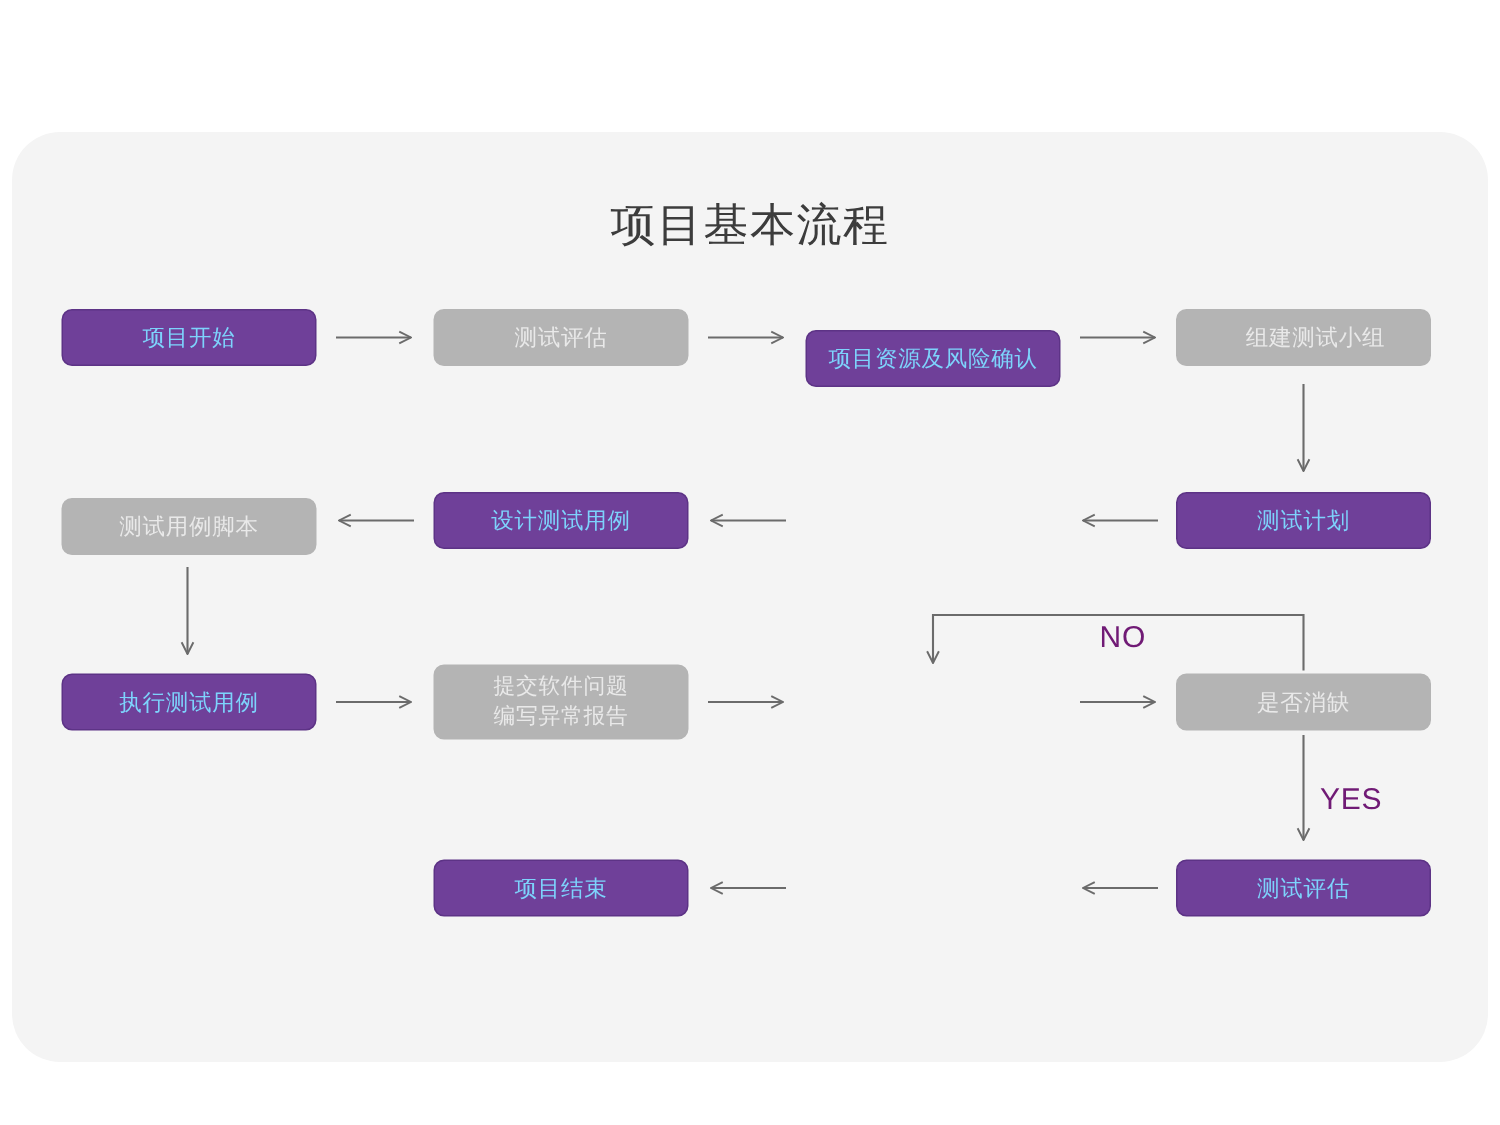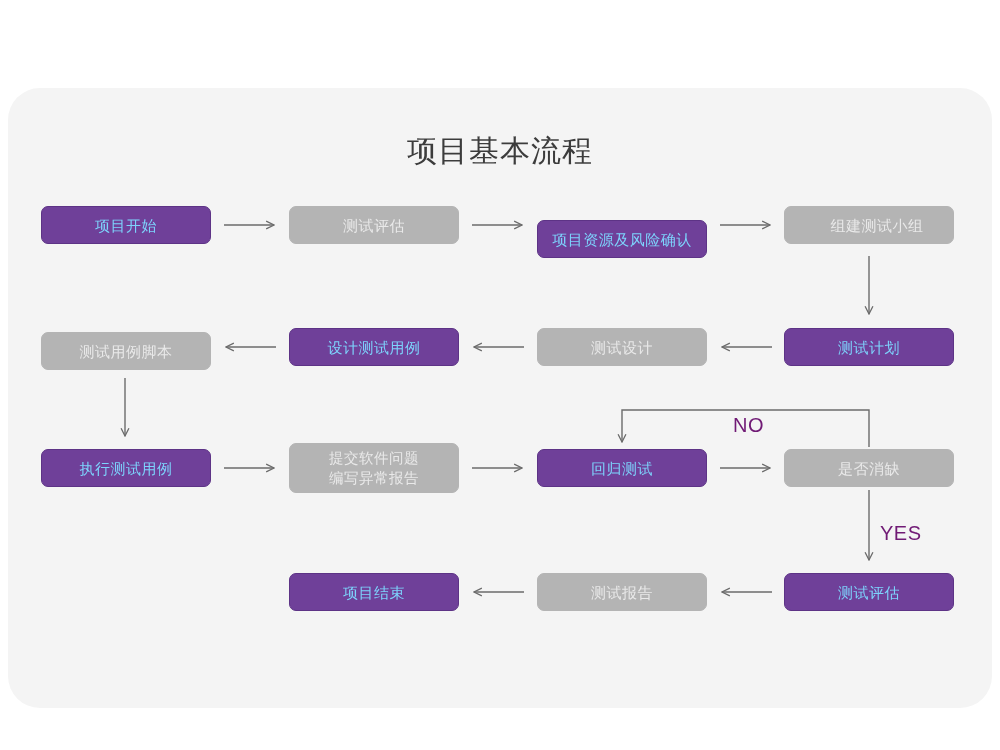--- a/index.html
+++ b/index.html
@@ -138,26 +138,23 @@
   <div class="edge-label" style="left:733px;top:414px;">NO</div>
   <div class="edge-label" style="left:880px;top:522px;">YES</div>
 
   <div class="node purple" style="left:41px;top:206px;">项目开始</div>
   <div class="node gray" style="left:289px;top:206px;">测试评估</div>
   <div class="node purple" style="left:537px;top:206px;margin-top:14px;">项目资源及风险确认</div>
   <div class="node gray" style="left:784px;top:206px;padding-left:16px;">组建测试小组</div>
 
   <div class="node gray" style="left:41px;top:332px;">测试用例脚本</div>
   <div class="node purple" style="left:289px;top:328px;">设计测试用例</div>
-  <div class="node gray" style="left:537px;top:328px;">测试设计</div>
   <div class="node purple" style="left:784px;top:328px;">测试计划</div>
 
   <div class="node purple" style="left:41px;top:449px;">执行测试用例</div>
   <div class="node gray two-line" style="left:289px;top:443px;height:50px;">提交软件问题
 编写异常报告</div>
-  <div class="node purple" style="left:537px;top:449px;">回归测试</div>
   <div class="node gray" style="left:784px;top:449px;">是否消缺</div>
 
   <div class="node purple" style="left:289px;top:573px;">项目结束</div>
-  <div class="node gray" style="left:537px;top:573px;">测试报告</div>
   <div class="node purple" style="left:784px;top:573px;">测试评估</div>
 
 </div>
 
 </body></html>

